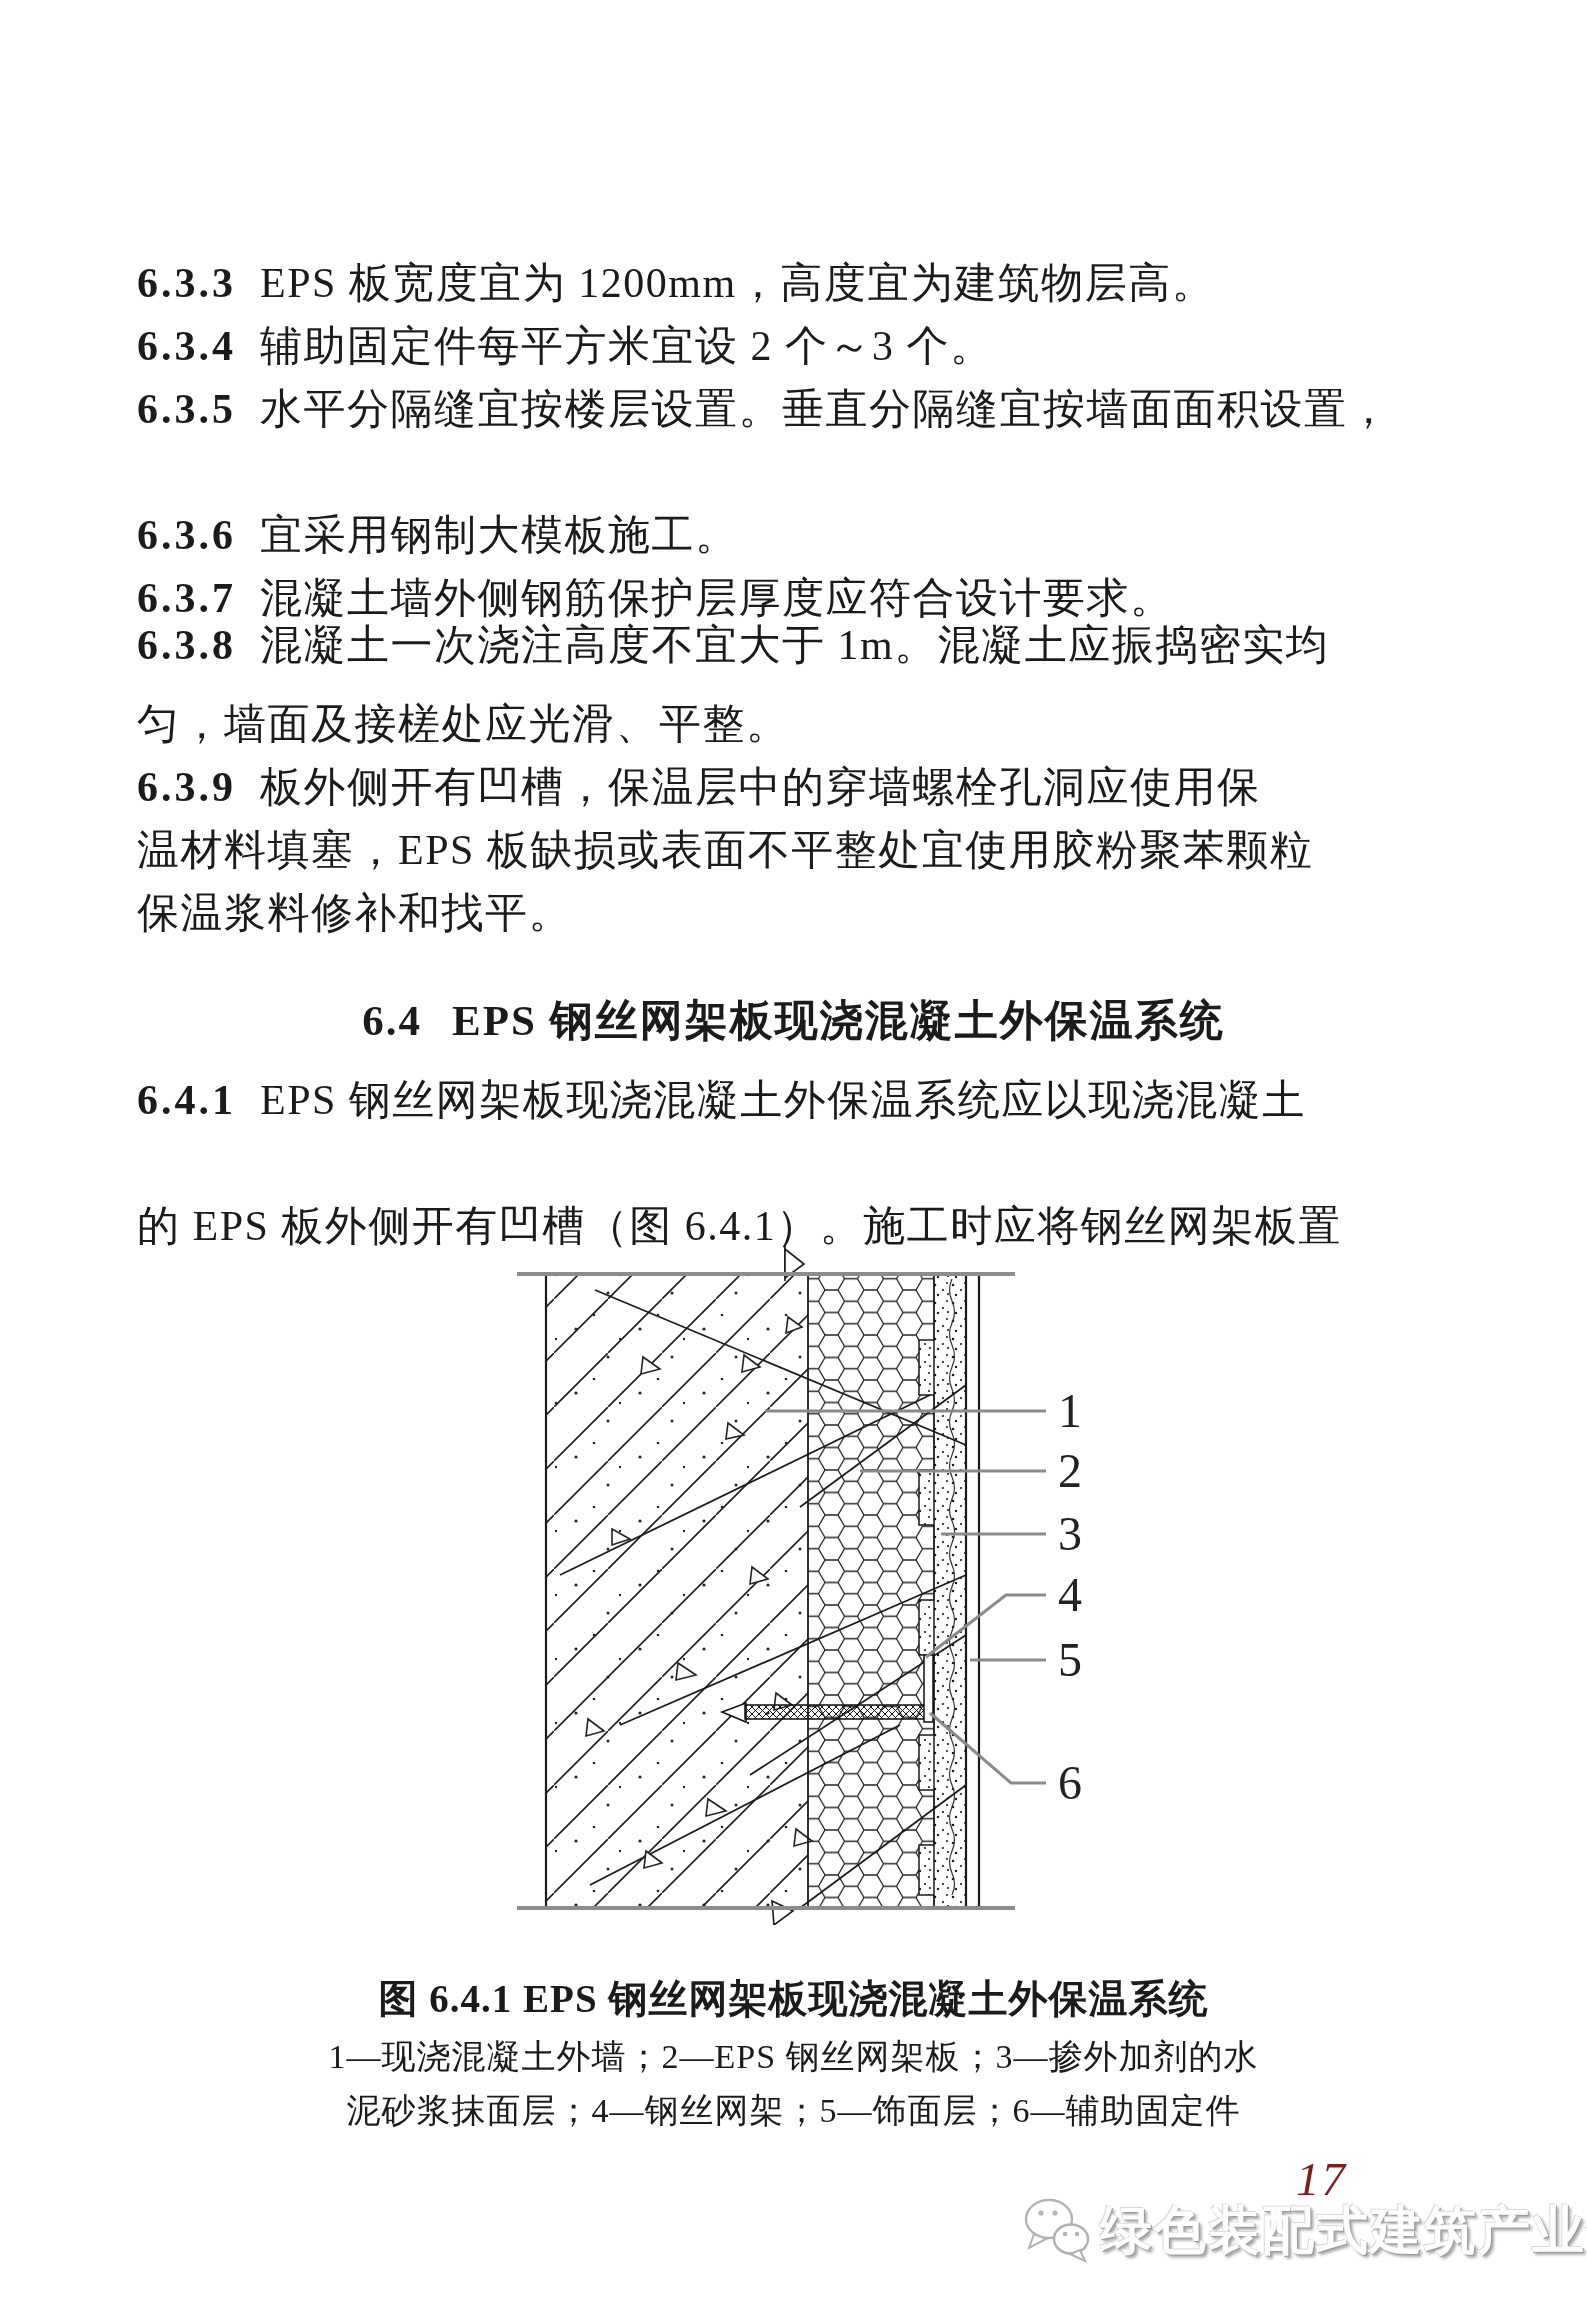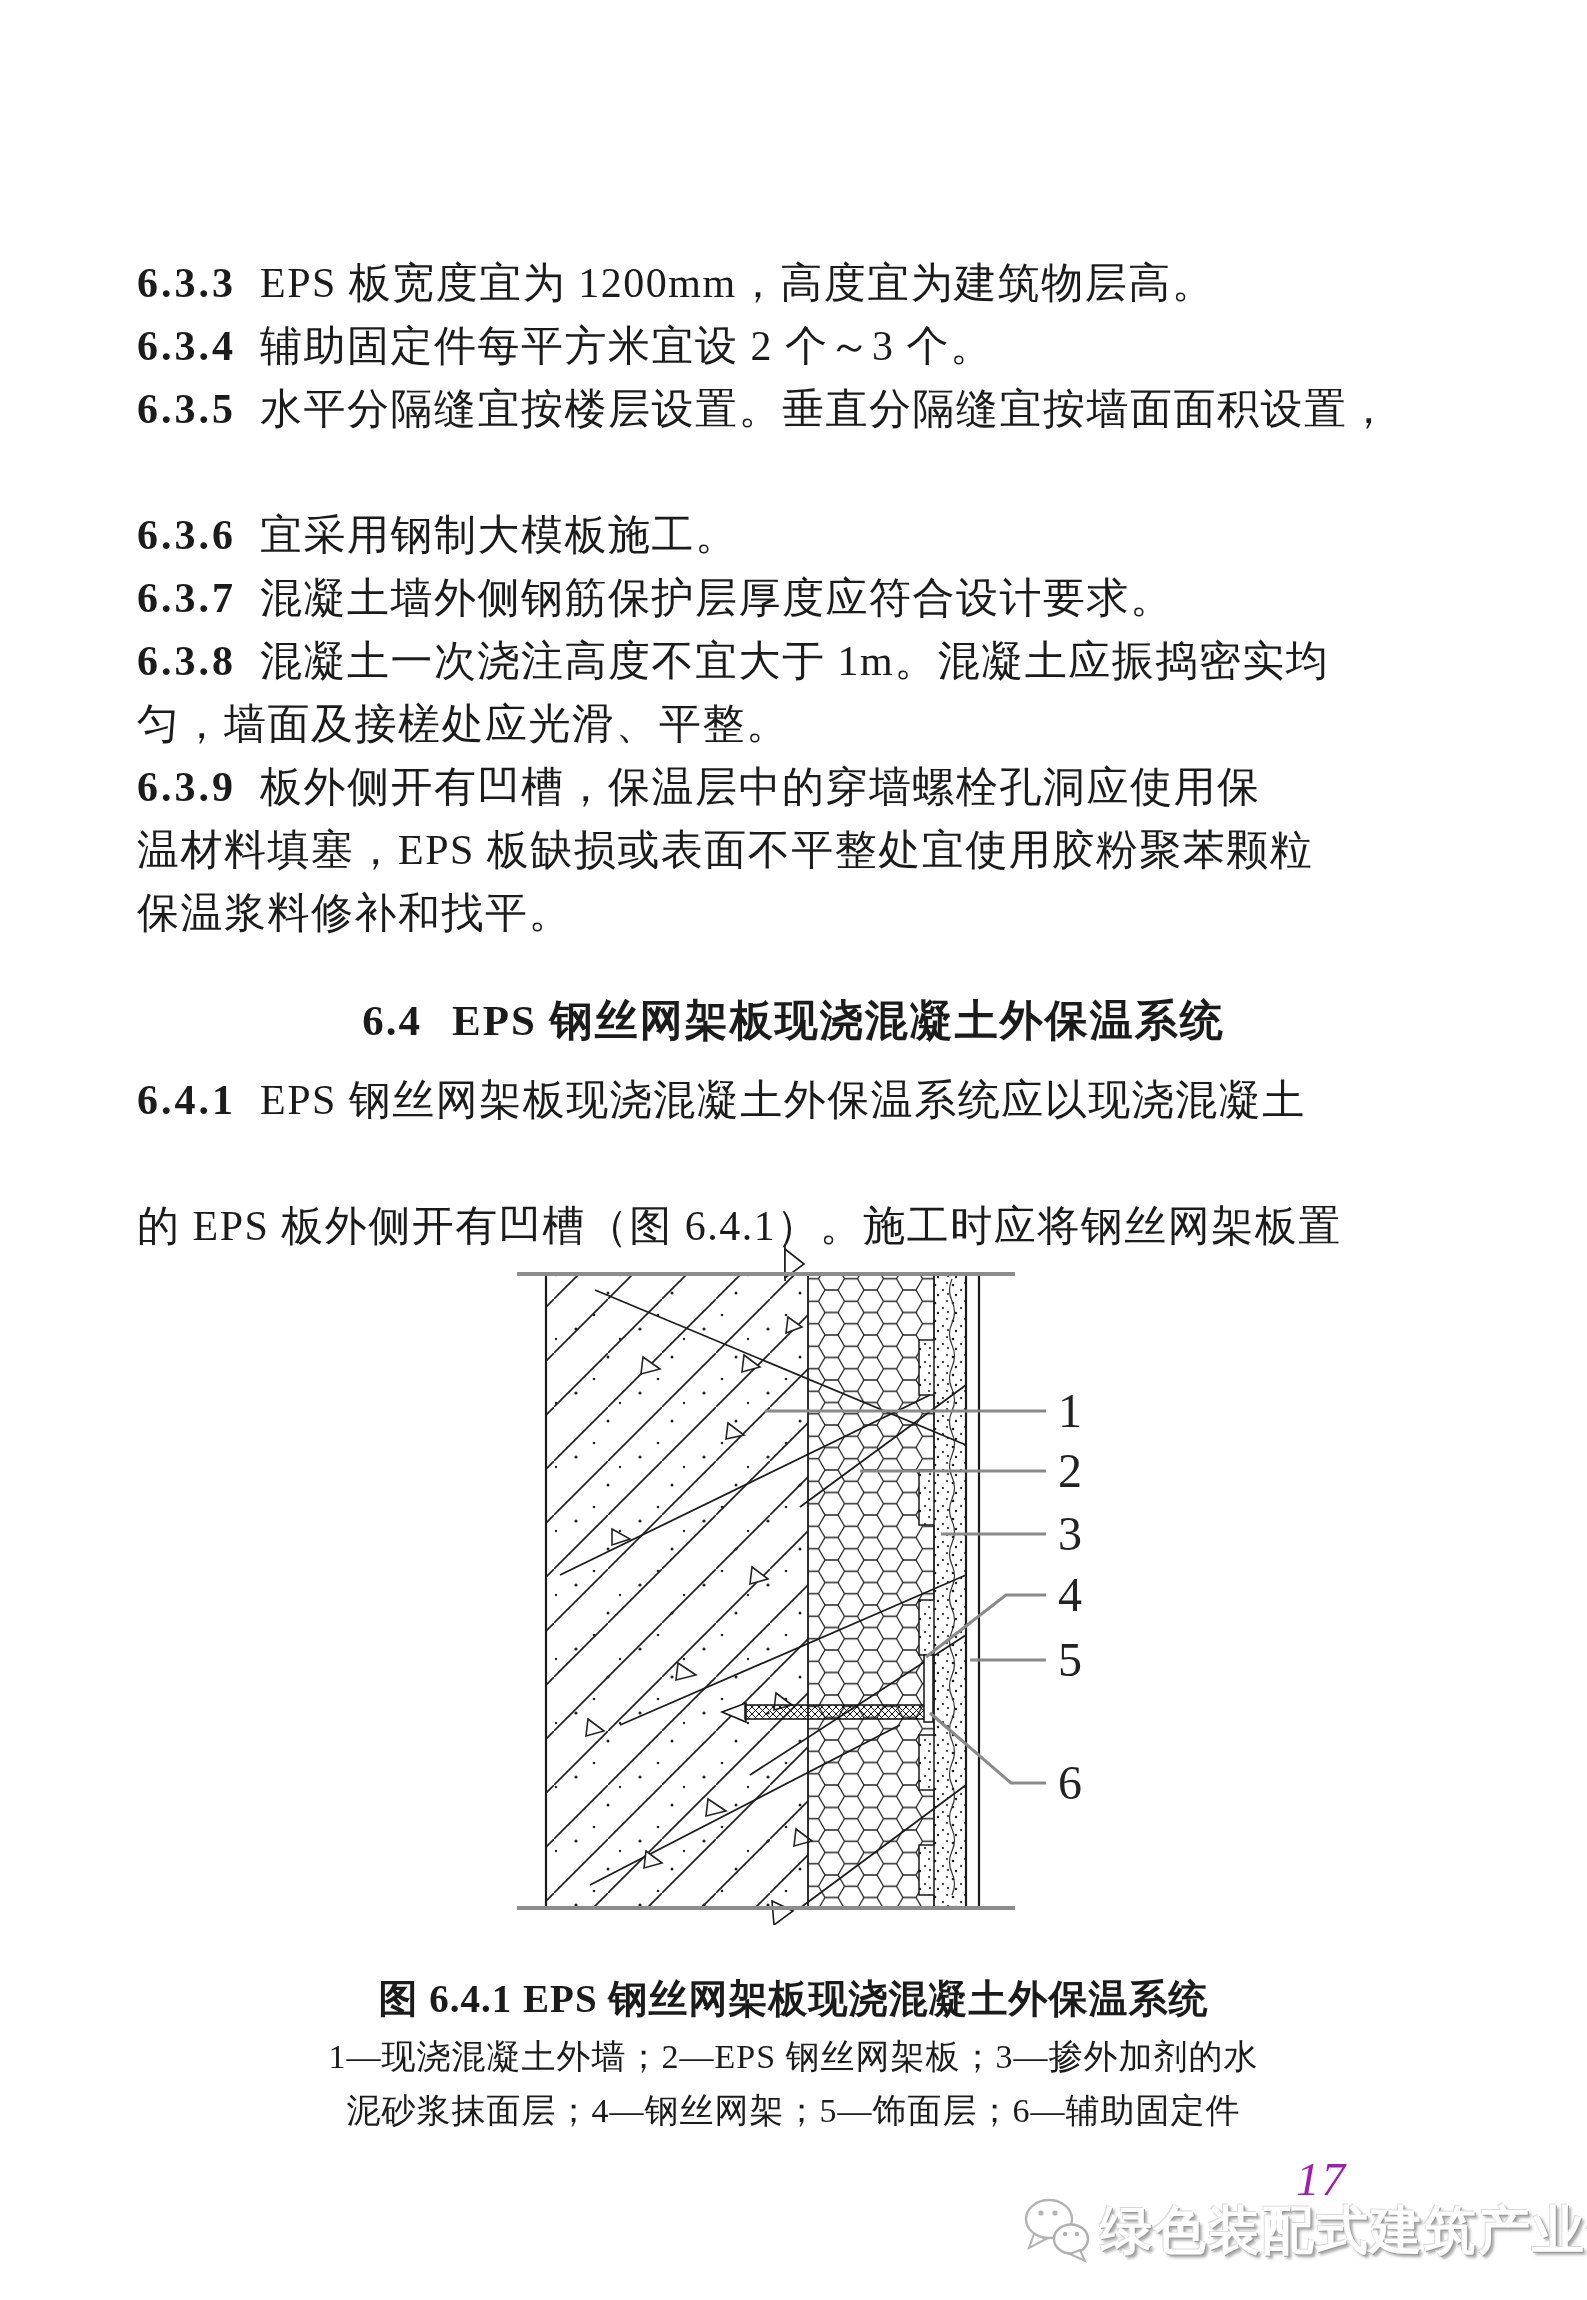--- a/index.html
+++ b/index.html
@@ -24,21 +24,21 @@
     margin-top:20px;
   }
   #sec-header{top:972px;font-size:43px;font-weight:bold;letter-spacing:2px;}
   #sec-header b{margin-right:30px;}
   #fig-caption{top:1952px;font-size:39px;font-weight:bold;letter-spacing:1px;}
   #legend1{top:2014px;font-size:34px;letter-spacing:1px;}
   #legend2{top:2068px;font-size:34px;letter-spacing:1px;}
   #figure-svg{position:absolute;left:500px;top:1245px;}
   #page-num{
     position:absolute;left:1296px;top:2152px;
-    font-size:47px;font-style:italic;color:#a21caf;letter-spacing:2px;
+    font-size:47px;font-style:italic;color:#7f1d1d;letter-spacing:2px;
   }
   #watermark{
     position:absolute;left:1022px;top:2196px;
     display:flex;align-items:center;gap:6px;
   }
   #watermark .wm-text{
     font-family:"Liberation Sans","DejaVu Sans",sans-serif;
     font-size:52px;font-weight:700;letter-spacing:2px;
     color:#fefefe;
     text-shadow:-1px -1px 0 #d9d9d9, 1px 1px 0 #9a9a9a, 3px 3px 3px #a8a8a8;
@@ -48,21 +48,21 @@
 </head>
 <body>
 
 <div id="page">
 
   <div class="ln" style="top:259px"><b>6.3.3</b><span>EPS 板宽度宜为 1200mm，高度宜为建筑物层高。</span></div>
   <div class="ln" style="top:322px"><b>6.3.4</b><span>辅助固定件每平方米宜设 2 个～3 个。</span></div>
   <div class="ln" style="top:385px"><b>6.3.5</b><span>水平分隔缝宜按楼层设置。垂直分隔缝宜按墙面面积设置，</span></div>
   <div class="ln" style="top:511px"><b>6.3.6</b><span>宜采用钢制大模板施工。</span></div>
   <div class="ln" style="top:574px"><b>6.3.7</b><span>混凝土墙外侧钢筋保护层厚度应符合设计要求。</span></div>
-  <div class="ln" style="top:637px"><b>6.3.8</b><span>混凝土一次浇注高度不宜大于 1m。混凝土应振捣密实均</span></div>
+  <div class="ln" style="top:621px"><b>6.3.8</b><span>混凝土一次浇注高度不宜大于 1m。混凝土应振捣密实均</span></div>
   <div class="ln" style="top:700px"><b></b><span>匀，墙面及接槎处应光滑、平整。</span></div>
   <div class="ln" style="top:763px"><b>6.3.9</b><span>板外侧开有凹槽，保温层中的穿墙螺栓孔洞应使用保</span></div>
   <div class="ln" style="top:826px"><b></b><span>温材料填塞，EPS 板缺损或表面不平整处宜使用胶粉聚苯颗粒</span></div>
   <div class="ln" style="top:889px"><b></b><span>保温浆料修补和找平。</span></div>
 
   <div class="center-line" id="sec-header"><b>6.4</b><span>EPS 钢丝网架板现浇混凝土外保温系统</span></div>
 
   <div class="ln" style="top:1076px"><b>6.4.1</b><span>EPS 钢丝网架板现浇混凝土外保温系统应以现浇混凝土</span></div>
   <div class="ln" style="top:1202px"><b></b><span>的 EPS 板外侧开有凹槽（图 6.4.1）。施工时应将钢丝网架板置</span></div>
 

